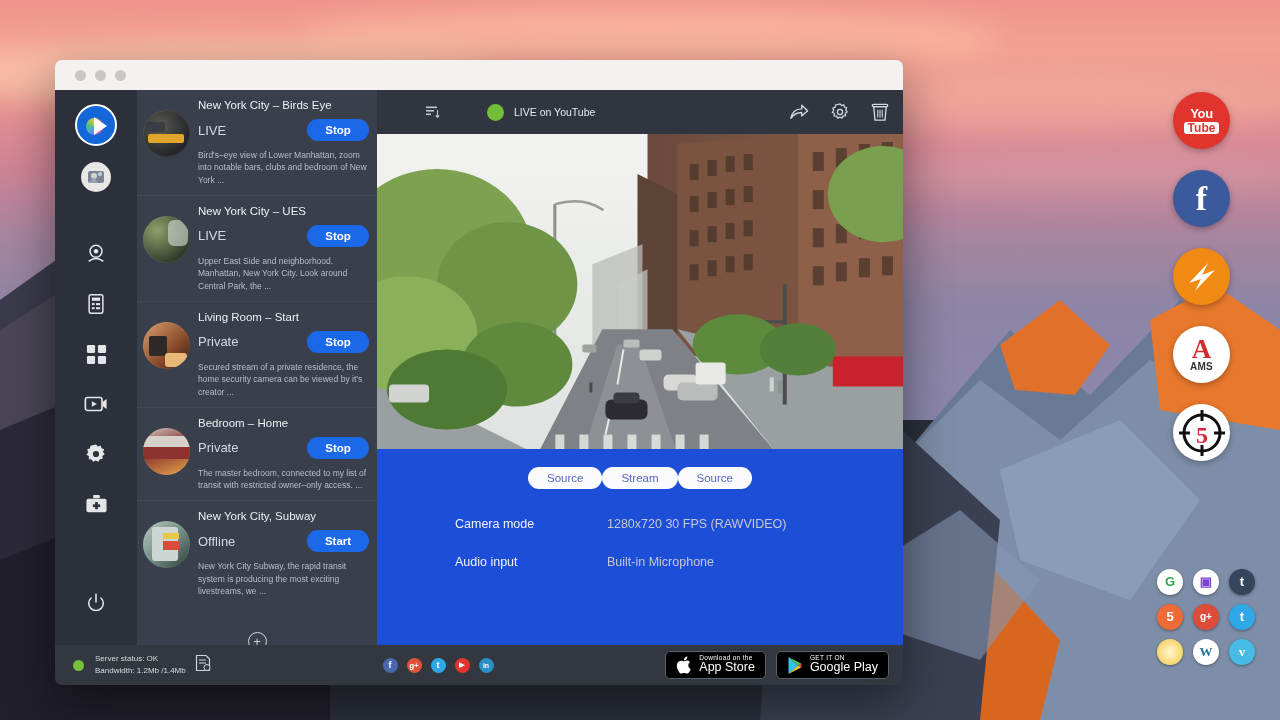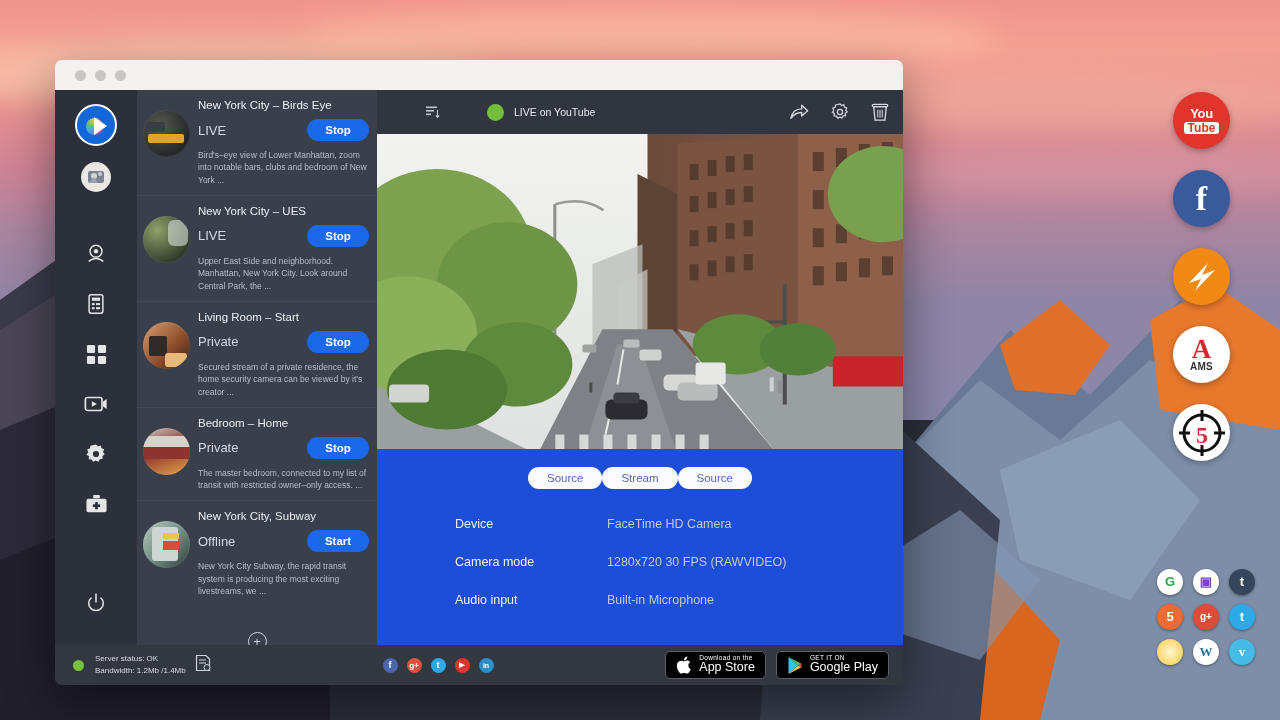--- a/index.html
+++ b/index.html
@@ -619,24 +619,20 @@
       </div>
 
       <div class="tabs-row">
         <button class="tab-pill">Source</button>
         <button class="tab-pill">Stream</button>
         <button class="tab-pill">Source</button>
       </div>
 
       <div class="info-table">
         <div class="info-row">
-          <span class="info-label">Device</span>
-          <span class="info-value">FaceTime HD Camera</span>
-        </div>
-        <div class="info-row">
           <span class="info-label">Camera mode</span>
           <span class="info-value">1280x720 30 FPS (RAWVIDEO)</span>
         </div>
         <div class="info-row">
           <span class="info-label">Audio input</span>
           <span class="info-value">Built-in Microphone</span>
         </div>
       </div>
     </div>
   </div>

